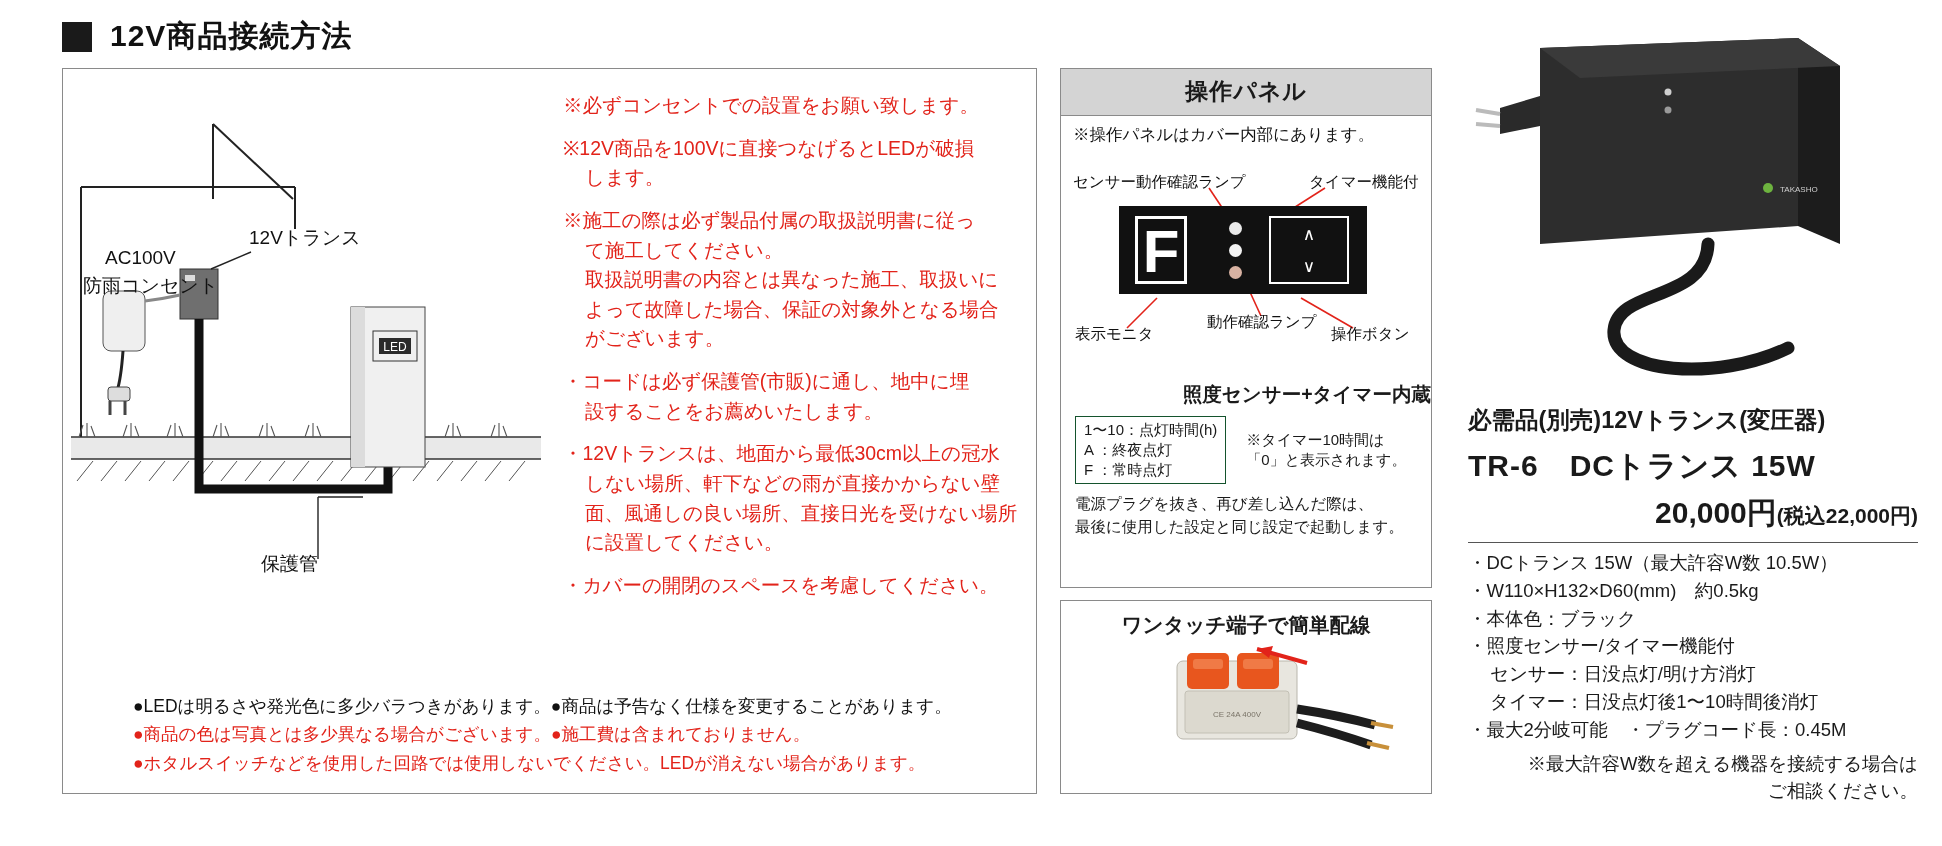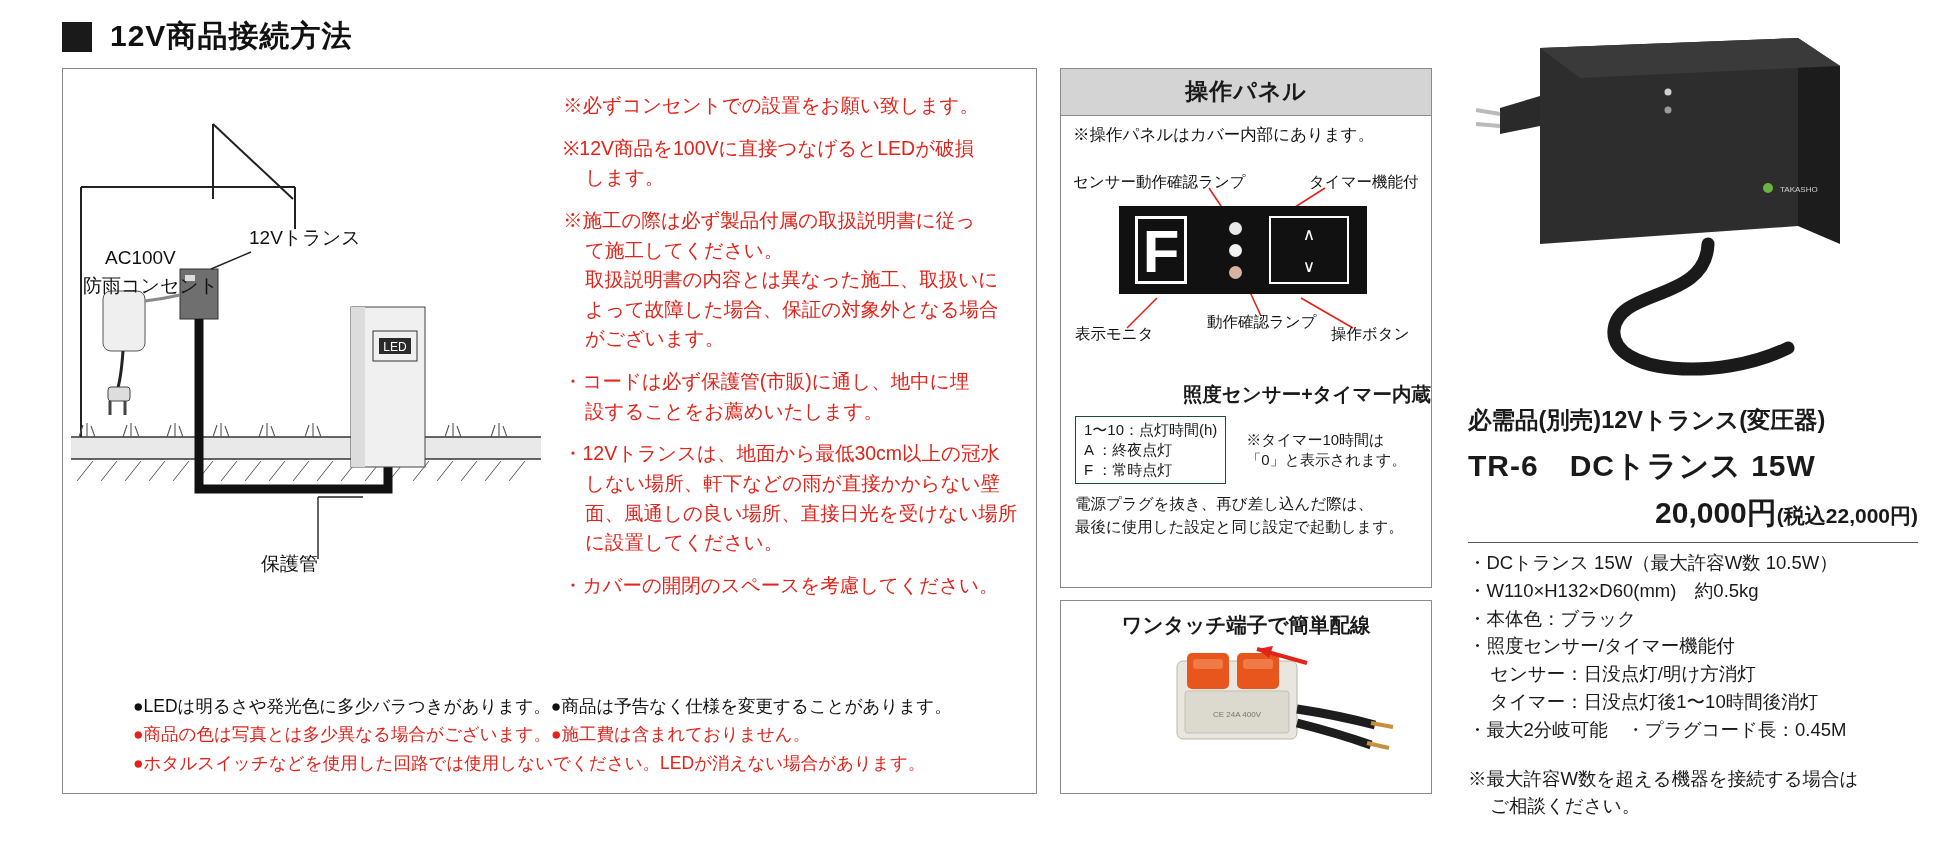--- a/index.html
+++ b/index.html
@@ -270,21 +270,22 @@
   }
   .spec {
     font-size: 18.5px;
     line-height: 1.5;
   }
   .spec div { white-space: nowrap; }
   .spec .indent { padding-left: 22px; }
   .right-foot {
     font-size: 18.5px;
     line-height: 1.45;
-    margin-top: 23px;
+    margin-top: 8px;
+    text-align: right;
   }
   .right-foot .ind { padding-left: 22px; }
 </style>
 </head>
 <body>
 
 <div class="page">
 
   <div class="header">
     <div class="header-square"></div>

